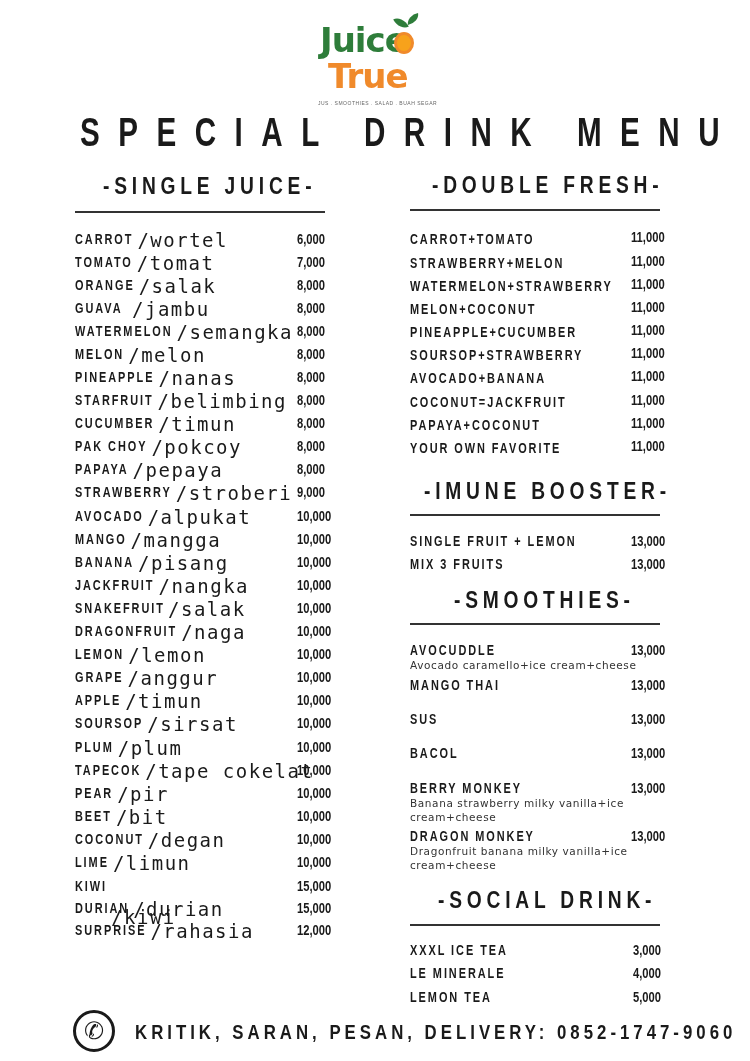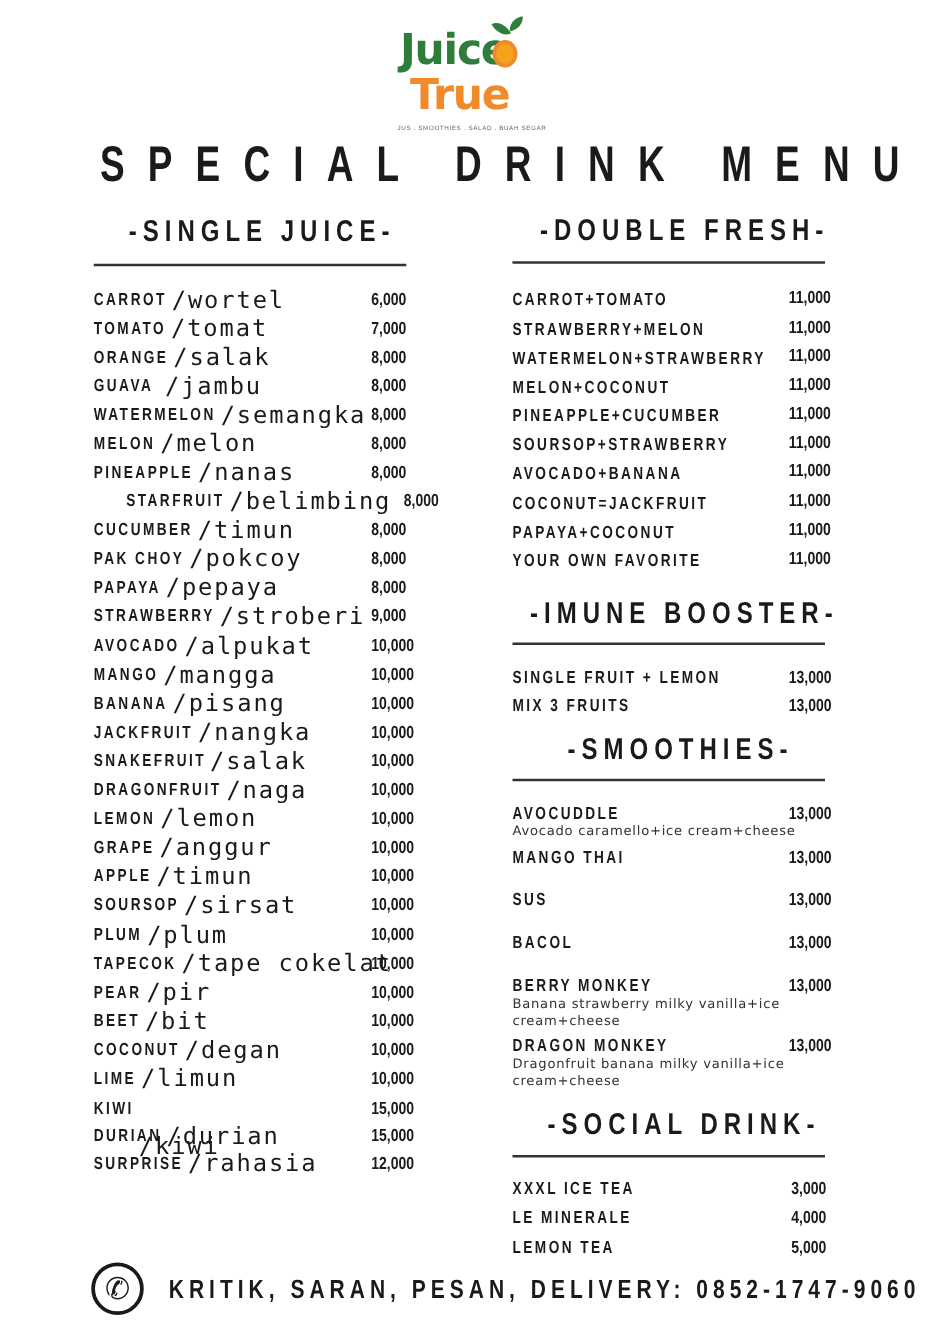--- a/index.html
+++ b/index.html
@@ -46,21 +46,21 @@
 <div class="sec-title" style="left:103px; top:172px;">-SINGLE JUICE-</div>
 <div class="rule" style="left:75px; top:211px; width:250px;"></div>
 <div id="single-list">
     <div class="row" style="left:75px; top:229px; width:260px;"><span class="name">CARROT</span><span class="local" style="left: 62.4147px;">/wortel</span><span class="price" style="left:222px; top:0;">6,000</span></div>
     <div class="row" style="left:75px; top:252px; width:260px;"><span class="name">TOMATO</span><span class="local" style="left: 61.8175px;">/tomat</span><span class="price" style="left:222px; top:0;">7,000</span></div>
     <div class="row" style="left:75px; top:275px; width:260px;"><span class="name">ORANGE</span><span class="local" style="left: 63.6334px;">/salak</span><span class="price" style="left:222px; top:0;">8,000</span></div>
     <div class="row" style="left:75px; top:298px; width:260px;"><span class="name">GUAVA</span><span class="local" style="left: 57px;">/jambu</span><span class="price" style="left:222px; top:0;">8,000</span></div>
     <div class="row" style="left:75px; top:321px; width:260px;"><span class="name">WATERMELON</span><span class="local" style="left: 101.561px;">/semangka</span><span class="price" style="left:222px; top:0;">8,000</span></div>
     <div class="row" style="left:75px; top:344px; width:260px;"><span class="name">MELON</span><span class="local" style="left: 53.1888px;">/melon</span><span class="price" style="left:222px; top:0;">8,000</span></div>
     <div class="row" style="left:75px; top:367px; width:260px;"><span class="name">PINEAPPLE</span><span class="local" style="left: 83.4503px;">/nanas</span><span class="price" style="left:222px; top:0;">8,000</span></div>
-    <div class="row" style="left:75px; top:390px; width:260px;margin-left:26px;"><span class="name">STARFRUIT</span><span class="local" style="left: 82.6216px; text-align: center;">/belimbing</span><span class="price" style="left:222px; top:0;">8,000</span></div>
+    <div class="row" style="left:75px; top:390px; width:260px;"><span class="name">STARFRUIT</span><span class="local" style="left: 82.6216px; text-align: center;">/belimbing</span><span class="price" style="left:222px; top:0;">8,000</span></div>
     <div class="row" style="left:75px; top:413px; width:260px;"><span class="name">CUCUMBER</span><span class="local" style="left: 83.3041px;">/timun</span><span class="price" style="left:222px; top:0;">8,000</span></div>
     <div class="row" style="left:75px; top:436px; width:260px;"><span class="name">PAK CHOY</span><span class="local" style="left: 76.4303px;">/pokcoy</span><span class="price" style="left:222px; top:0;">8,000</span></div>
     <div class="row" style="left:75px; top:459px; width:260px;"><span class="name">PAPAYA</span><span class="local" style="left: 57.5884px;">/pepaya</span><span class="price" style="left:222px; top:0;">8,000</span></div>
     <div class="row" style="left:75px; top:482px; width:260px;"><span class="name">STRAWBERRY</span><span class="local" style="left: 100.757px;">/stroberi</span><span class="price" style="left:222px; top:0;">9,000</span></div>
     <div class="row" style="left:75px; top:506px; width:260px;"><span class="name">AVOCADO</span><span class="local" style="left: 72.6644px;">/alpukat</span><span class="price" style="left:222px; top:0;">10,000</span></div>
     <div class="row" style="left:75px; top:529px; width:260px;"><span class="name">MANGO</span><span class="local" style="left: 55.6141px;">/mangga</span><span class="price" style="left:222px; top:0;">10,000</span></div>
     <div class="row" style="left:75px; top:552px; width:260px;"><span class="name">BANANA</span><span class="local" style="left: 63.0241px;">/pisang</span><span class="price" style="left:222px; top:0;">10,000</span></div>
     <div class="row" style="left:75px; top:575px; width:260px;"><span class="name">JACKFRUIT</span><span class="local" style="left: 83.4381px;">/nangka</span><span class="price" style="left:222px; top:0;">10,000</span></div>
     <div class="row" style="left:75px; top:598px; width:260px;"><span class="name">SNAKEFRUIT</span><span class="local" style="left: 93px;">/salak</span><span class="price" style="left:222px; top:0;">10,000</span></div>
     <div class="row" style="left:75px; top:621px; width:260px;"><span class="name">DRAGONFRUIT</span><span class="local" style="left: 106.131px;">/naga</span><span class="price" style="left:222px; top:0;">10,000</span></div>

